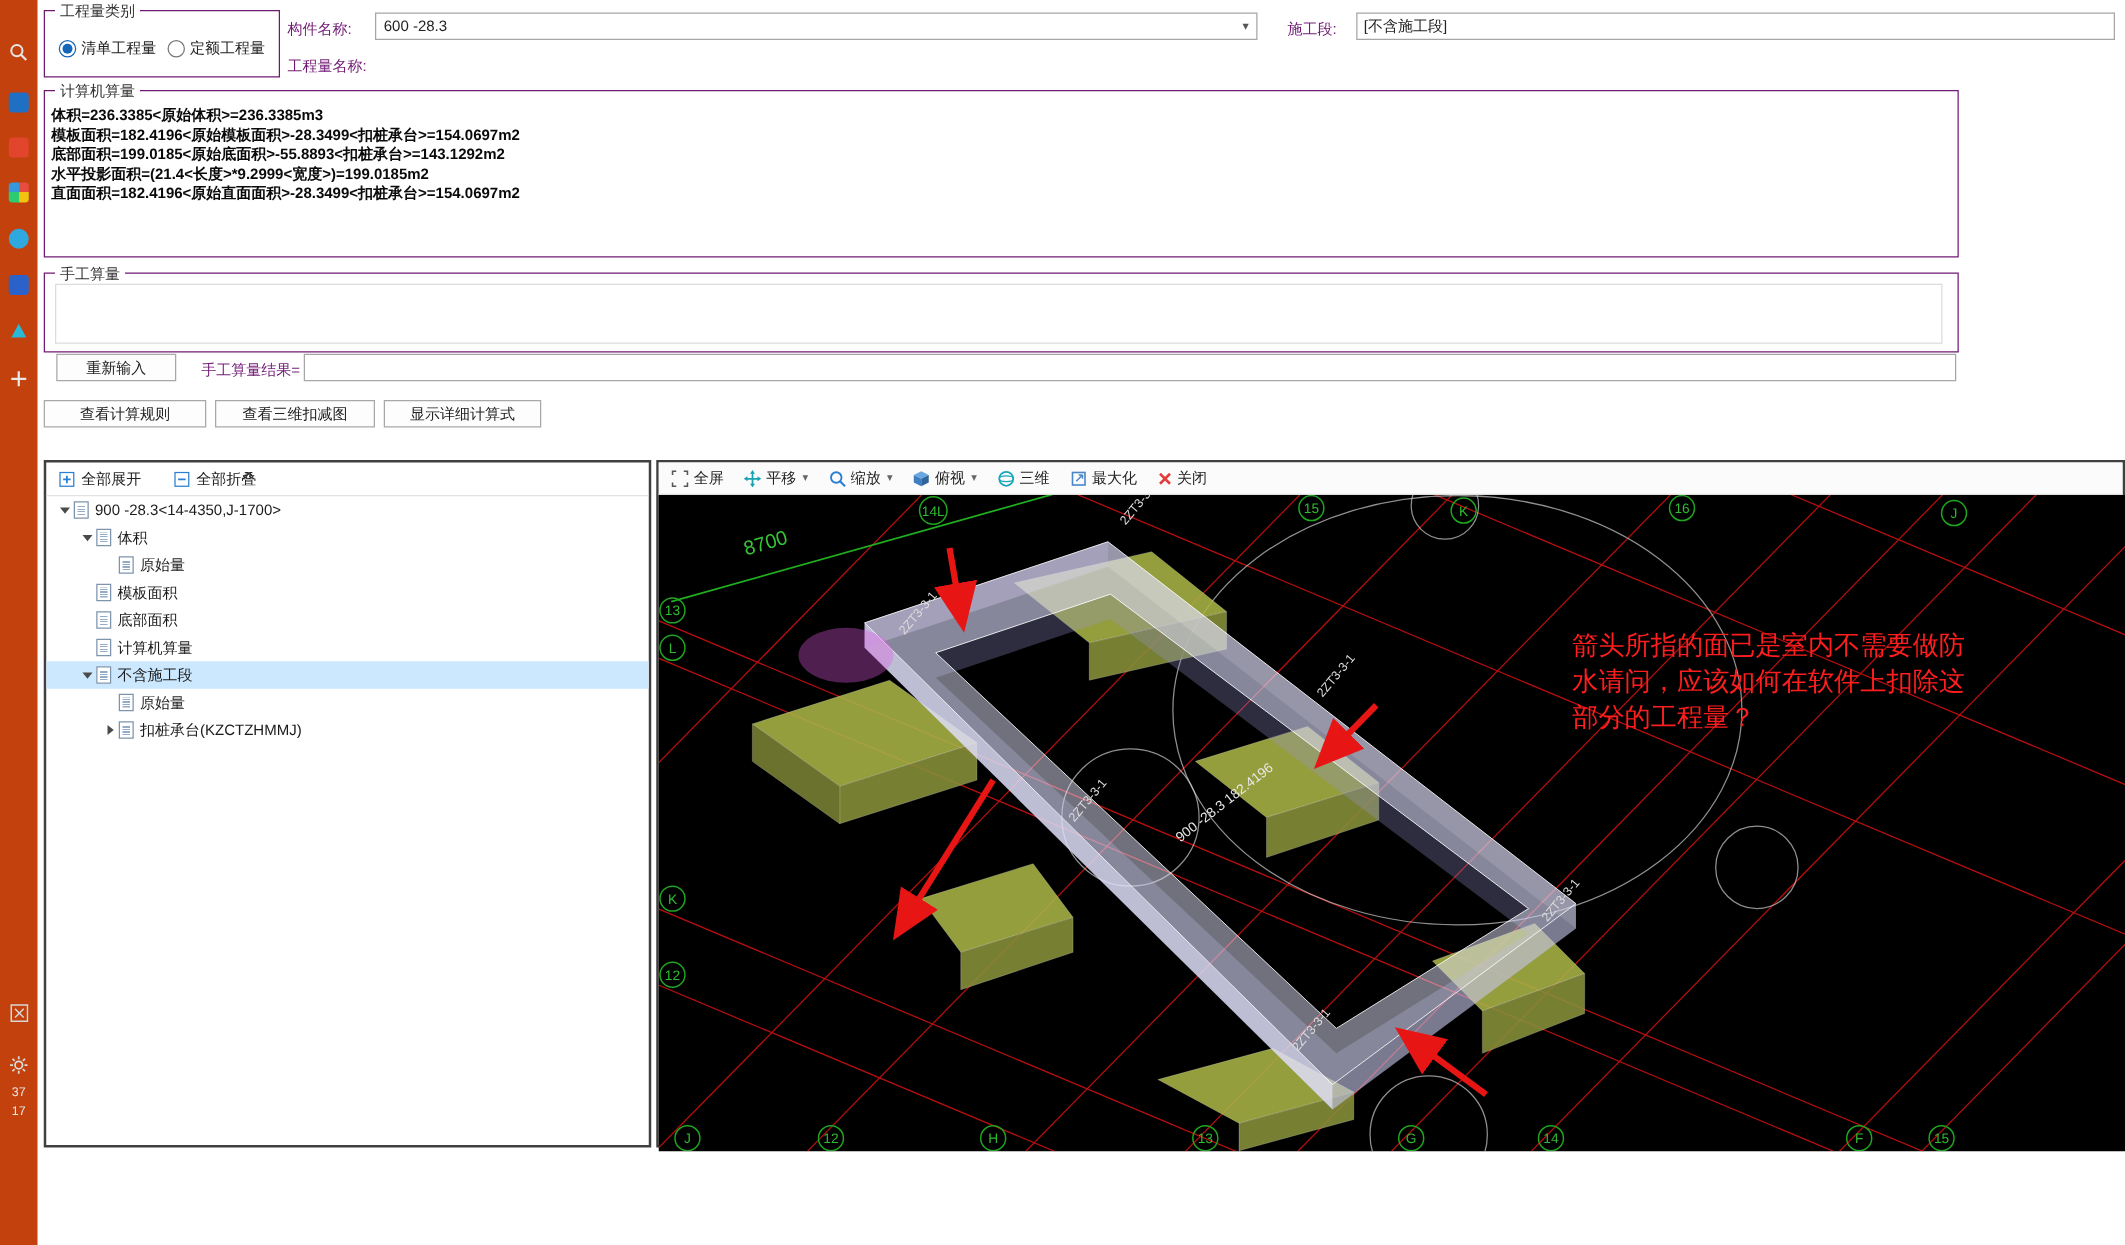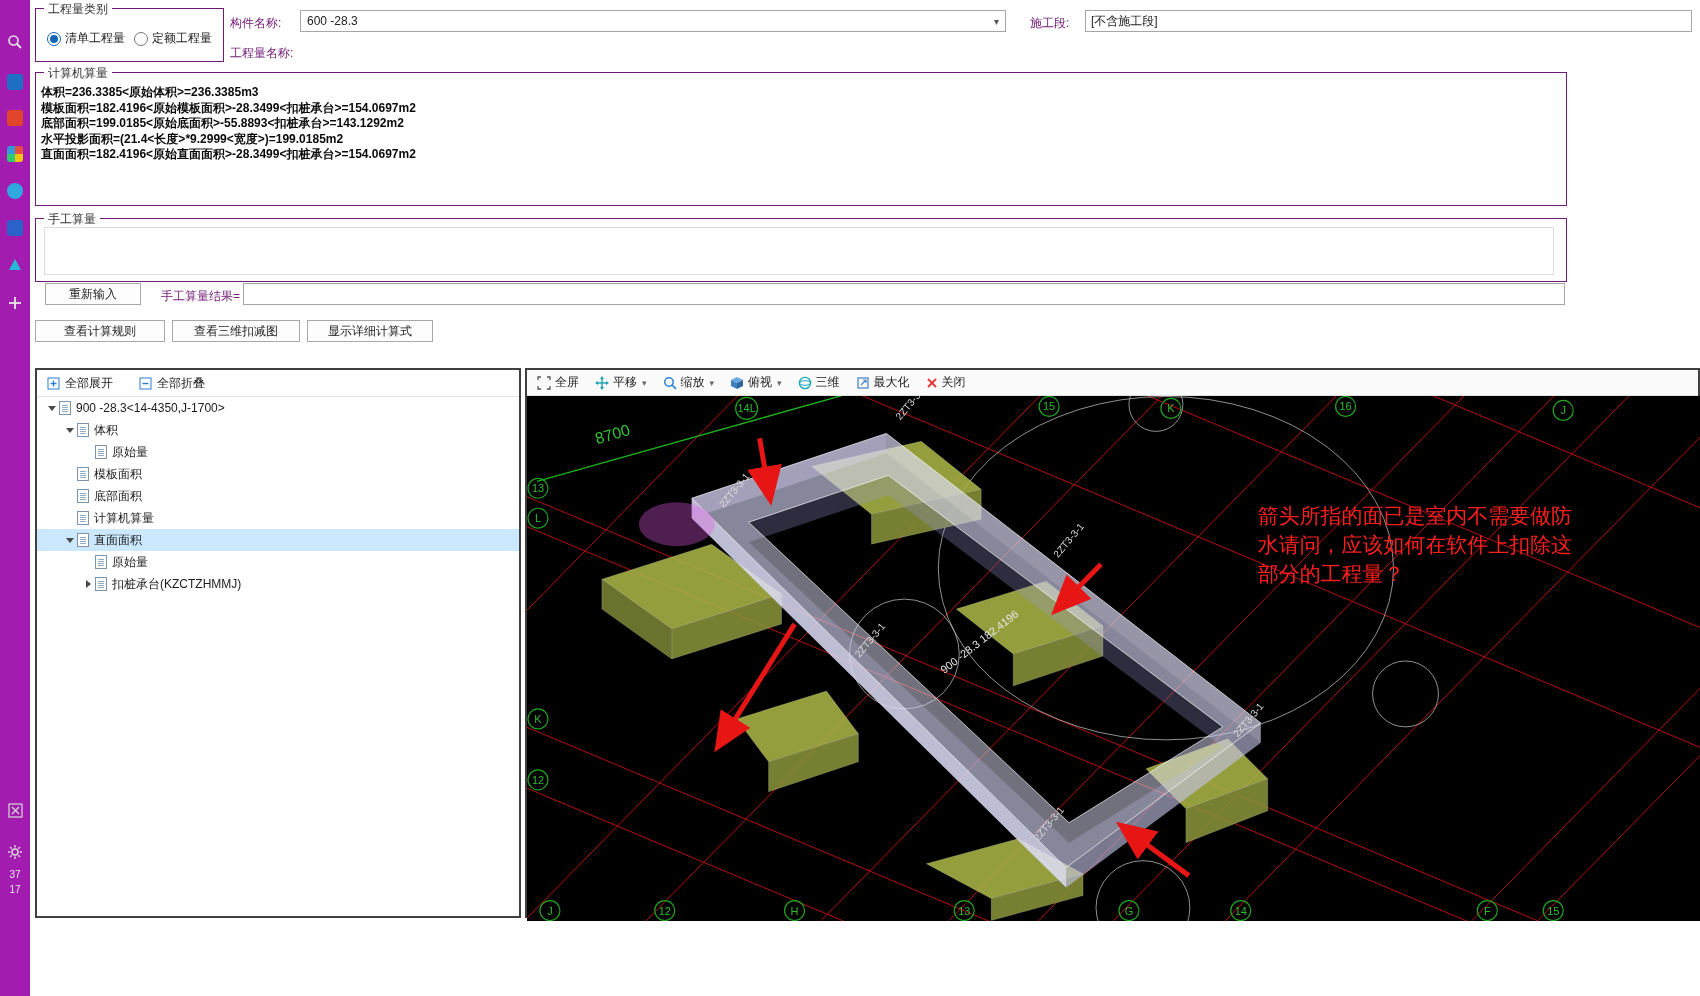--- a/index.html
+++ b/index.html
@@ -1,20 +1,20 @@
 <!DOCTYPE html>
 <html><head>
 <meta charset="utf-8">
 <style>
   html,body{margin:0;padding:0;background:#fff;}
   body{width:1700px;height:996px;overflow:hidden;font-family:"Liberation Sans","DejaVu Sans",sans-serif;font-size:12px;color:#222;}
   #app{position:relative;width:1700px;height:996px;background:#fff;}
 
   
-  .taskbar{position:absolute;left:0;top:0;width:30px;height:996px;background:#a21caf;z-index:5;}
+  .taskbar{position:absolute;left:0;top:0;width:30px;height:996px;background:#c2410c;z-index:5;}
   .tb-ico{position:absolute;left:5px;width:20px;height:20px;display:flex;align-items:center;justify-content:center;cursor:pointer;}
   .tb-sq{width:16px;height:16px;border-radius:3px;}
   .tb-badge{position:absolute;left:0;width:30px;text-align:center;color:#e8e8e8;font-size:10px;}
 
   
   .gbox{position:absolute;border:1px solid #701a75;background:#fff;}
   .gtitle{position:absolute;top:-8px;left:8px;background:#fff;padding:0 4px;font-size:12px;color:#333;white-space:nowrap;}
   .lbl{position:absolute;white-space:nowrap;color:#701a75;}
   .field{position:absolute;height:20px;border:1px solid #a6a6a6;background:#fff;font:12px "Liberation Sans","DejaVu Sans",sans-serif;padding:0 5px;color:#222;box-sizing:content-box;}
   .combo{position:absolute;height:22px;border:1px solid #a6a6a6;background:#fff;display:flex;align-items:center;padding:0 6px;box-sizing:border-box;cursor:pointer;}
@@ -209,21 +209,21 @@
       <div class="trow" style="padding-left:26px">
           <span class="slot"></span>
           <span class="doc-ico"></span>
           <span class="tlabel">计算机算量</span>
         </div>
       <div class="trow sel" style="padding-left:26px">
           <span class="slot">
             <span class="arr-open"></span>
           </span>
           <span class="doc-ico"></span>
-          <span class="tlabel">直面面积</span>
+          <span class="tlabel">不含施工段</span>
         </div>
       <div class="trow" style="padding-left:44px">
           <span class="slot"></span>
           <span class="doc-ico"></span>
           <span class="tlabel">原始量</span>
         </div>
       <div class="trow" style="padding-left:44px">
           <span class="slot">
             <span class="arr-closed"></span>
           </span>

